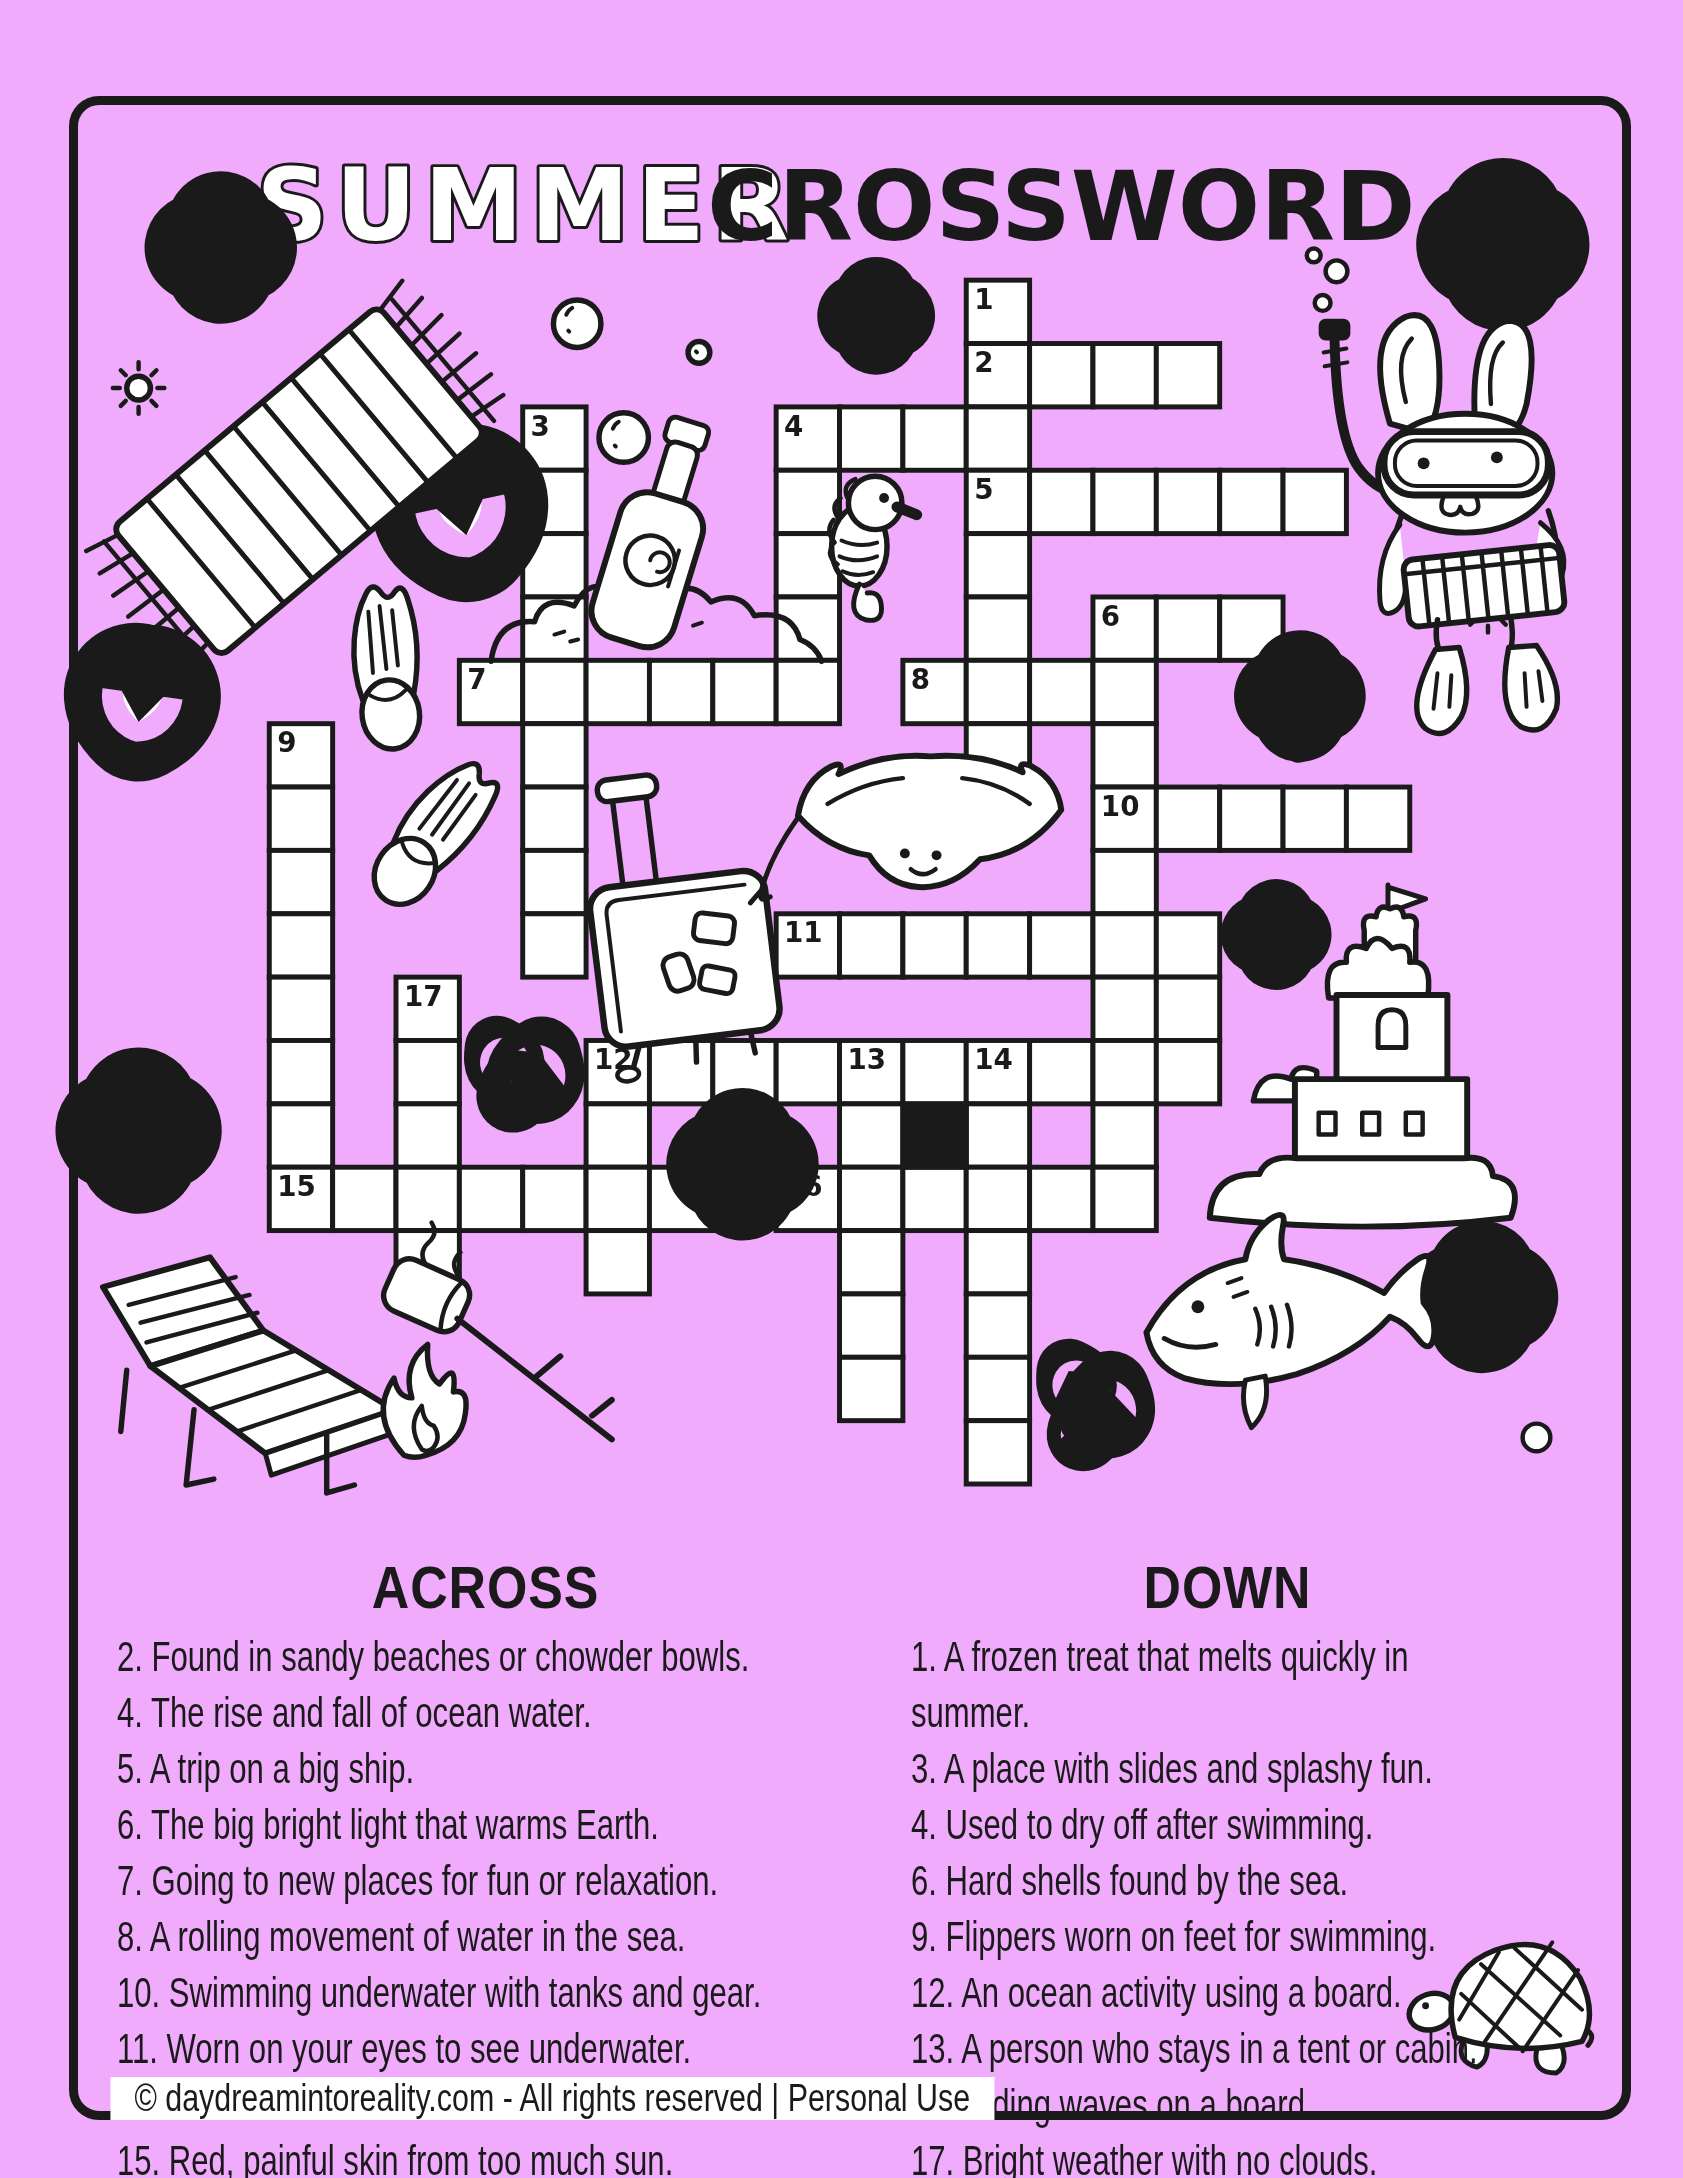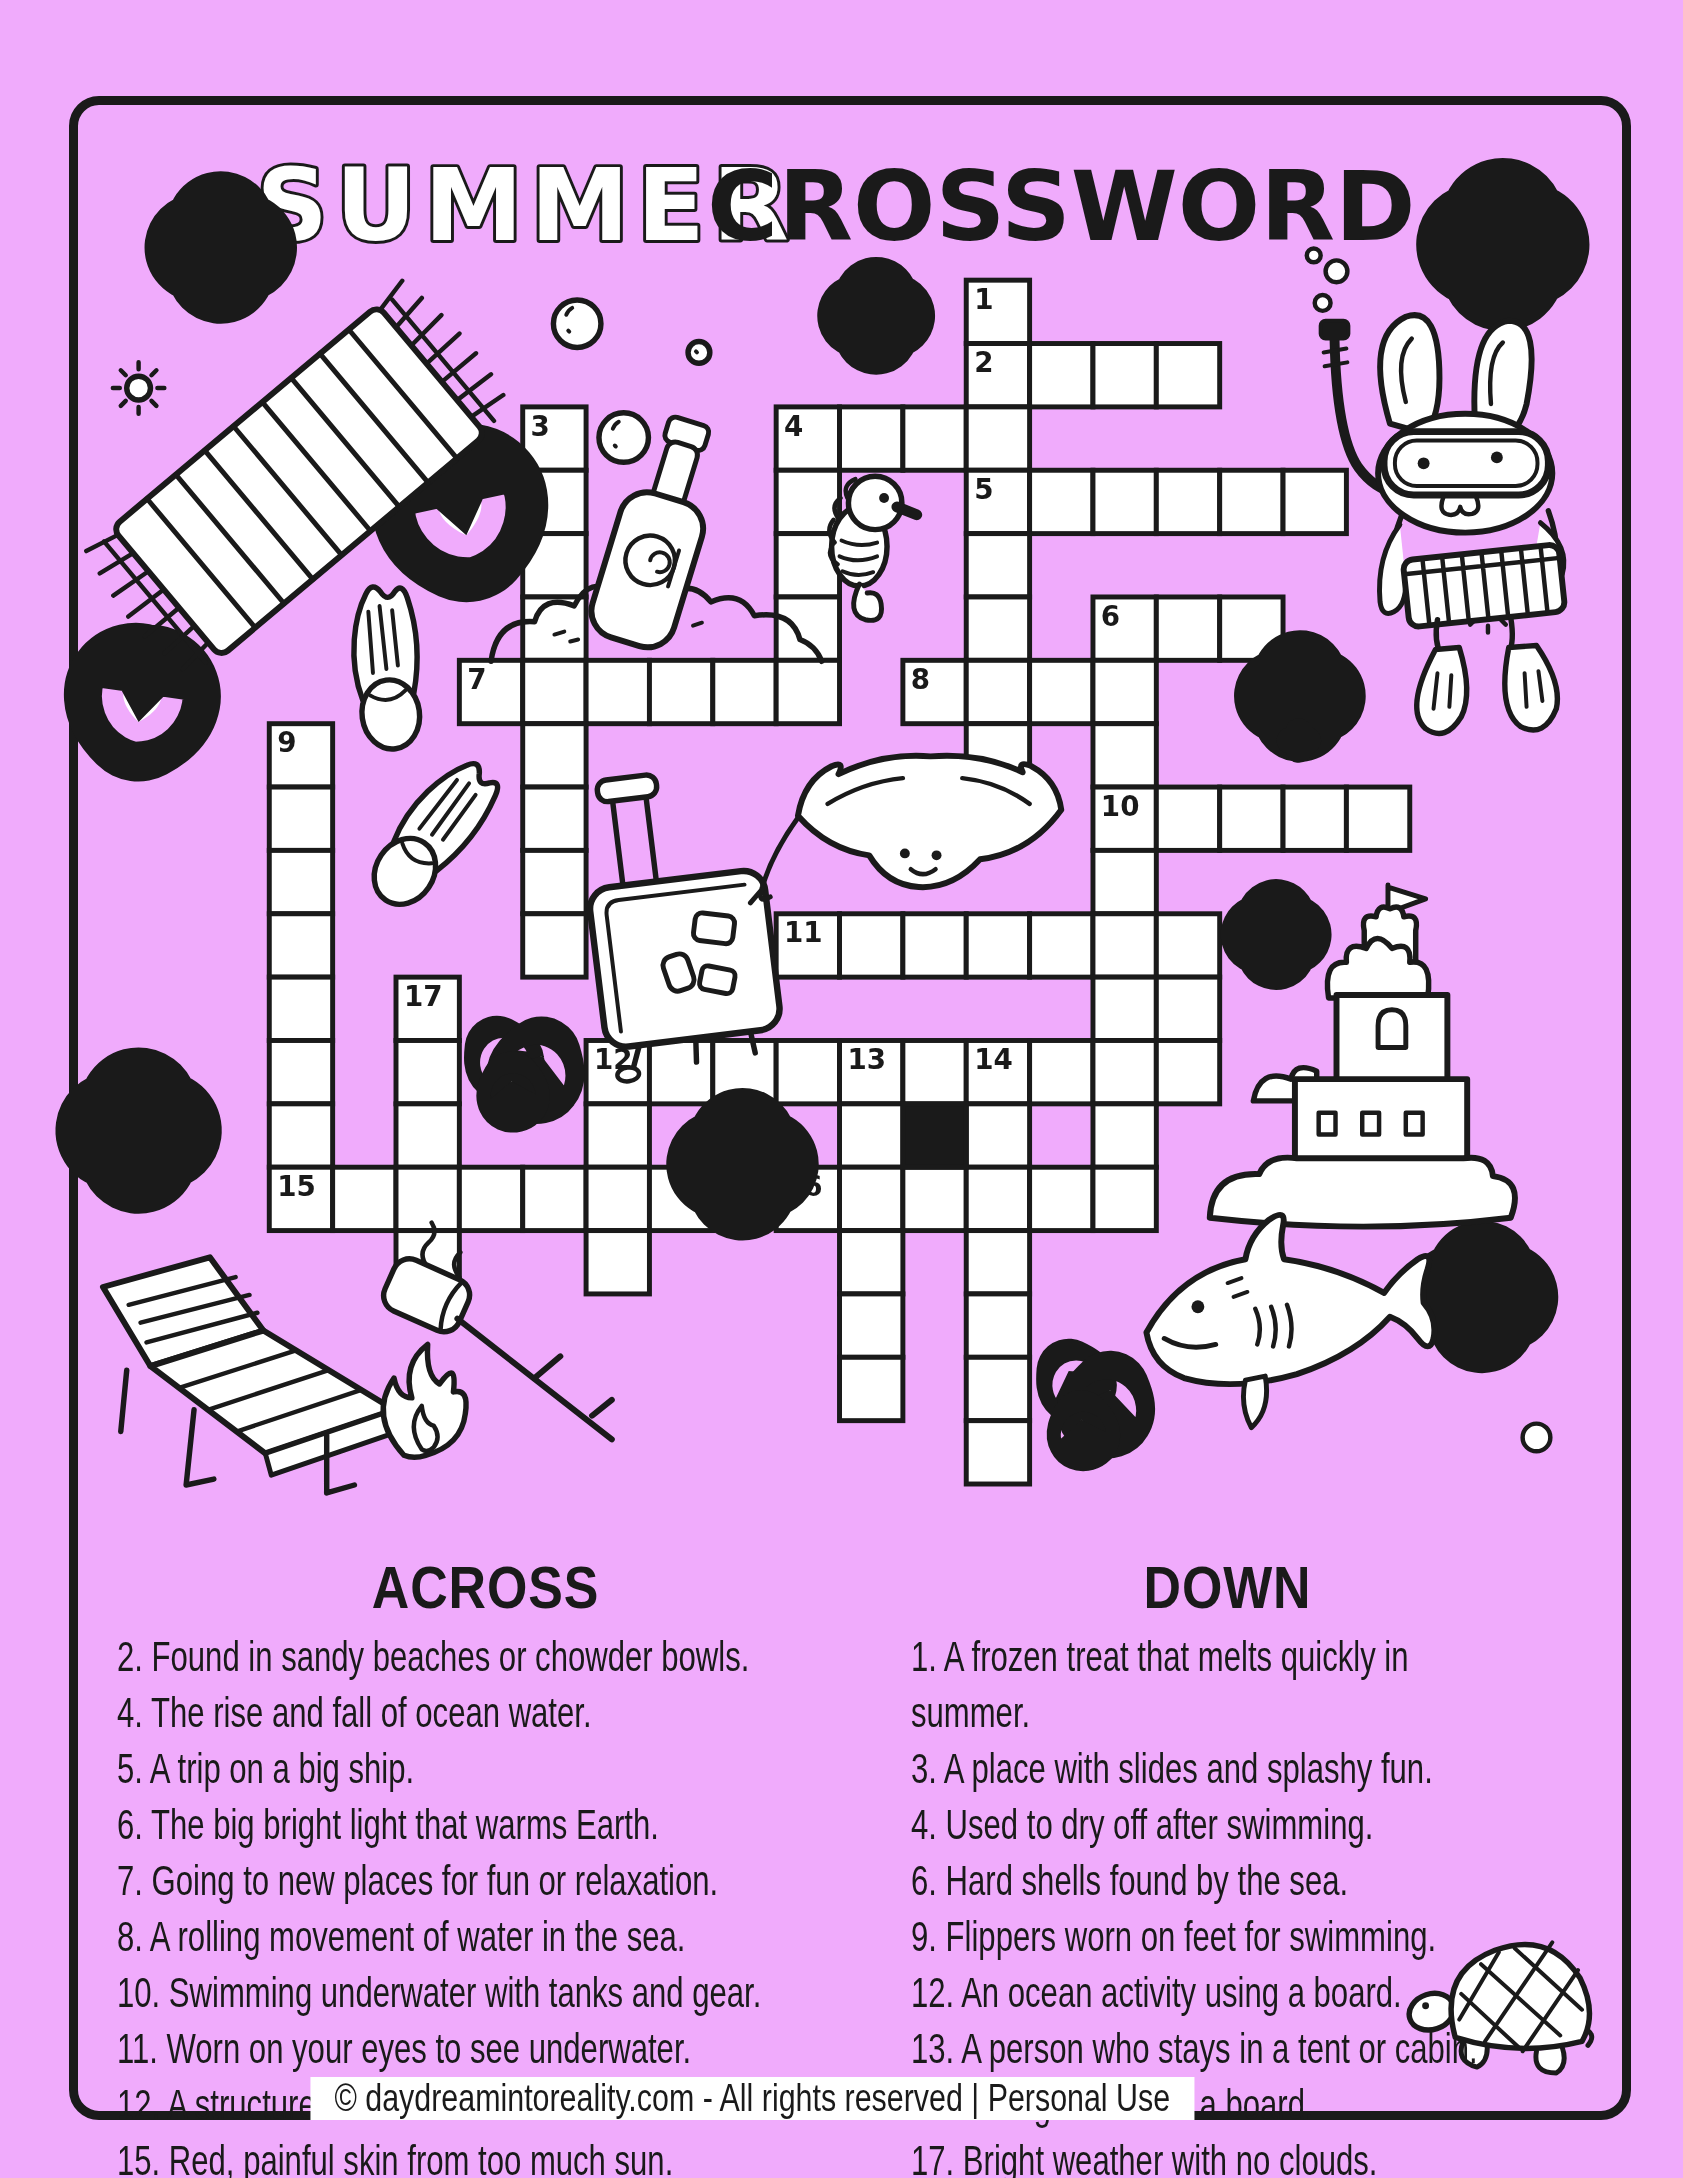--- a/index.html
+++ b/index.html
@@ -11,21 +11,21 @@
   .lay{position:absolute;left:0;top:0;pointer-events:none;}
   .hdr{position:absolute;top:1505px;width:317px;text-align:center;
        font-weight:800;font-size:59px;letter-spacing:1px;transform:scaleX(.88);}
   #across-hdr{left:327px;}
   #down-hdr{left:1069px;}
   .clue-list{position:absolute;top:1629px;font-size:42px;line-height:56px;
              transform:scaleX(.74);transform-origin:top left;white-space:nowrap;}
   #across-list{left:117px;width:970px;}
   #down-list{left:911px;width:921px;}
   .clue-line{height:56px;}
-  #footer{position:absolute;top:2077px;left:0;width:1505px;text-align:center;}
+  #footer{position:absolute;top:2077px;left:0;width:1505px;}
   #footer span{display:inline-block;background:#fff;padding:0 30px;font-size:38px;
                transform:scaleX(.8);color:#1a1a1a;}
 </style>
 </head>
 <body>
 
 <div id="page">
 
   <div id="frame"></div>
 

